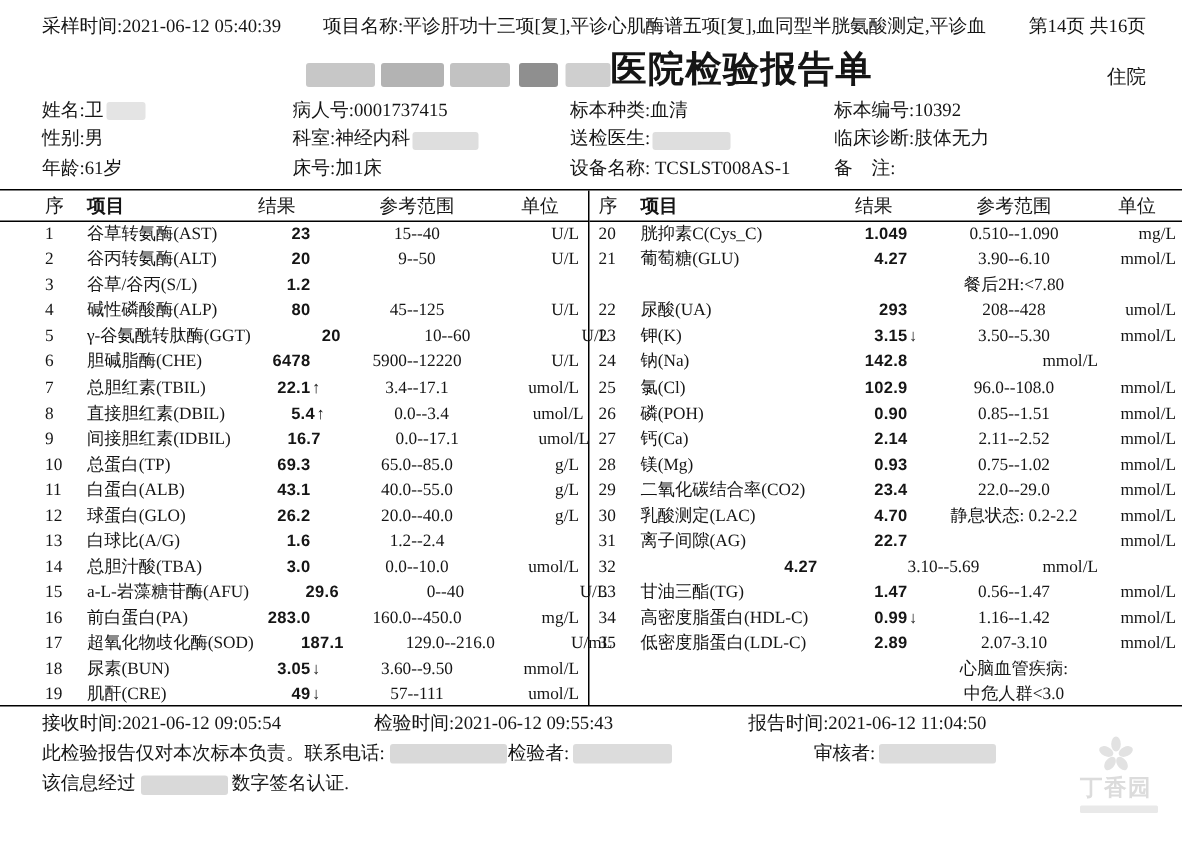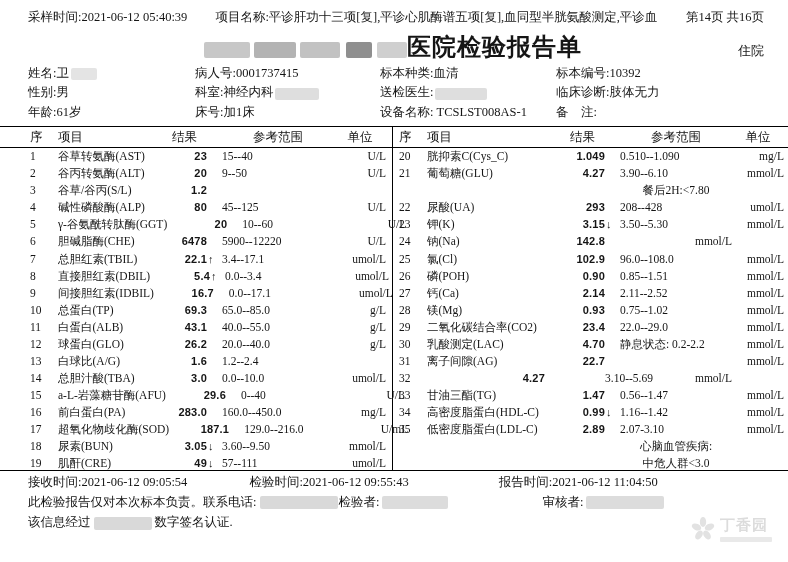--- a/index.html
+++ b/index.html
@@ -31,46 +31,46 @@
   
   .report-table{display:flex;margin-top:4px;border-top:1.5px solid #000;border-bottom:1.5px solid #000;height:345px;box-sizing:border-box;}
   .half{box-sizing:border-box;}
   .half.left{width:393px;border-right:1px solid #000;}
   .half.right{width:395px;}
   .thead,.trow{display:grid;grid-template-columns:24px 1fr 60px 15px 112px 52px;box-sizing:border-box;}
   .half.left .thead,.half.left .trow{padding:0 6px 0 30px;}
   .half.right .thead,.half.right .trow{padding:0 4px 0 6px;}
   .thead{height:21px;line-height:20px;font-size:12.5px;border-bottom:1px solid #000;}
   .h-no{text-align:left;}
-  .h-item{text-align:left;padding-left:4px;}
+  .h-item{text-align:left;padding-left:4px;font-weight:bold;}
   .h-result{grid-column:3/5;text-align:center;}
   .h-ref{text-align:center;}
   .h-unit{text-align:center;}
   .trow{height:17.05px;line-height:17.05px;font-size:11.5px;}
   .c-no{text-align:left;}
   .c-name{text-align:left;padding-left:4px;white-space:nowrap;overflow:visible;}
   .c-result{text-align:right;font-weight:bold;font-family:"Liberation Sans","DejaVu Sans",sans-serif;font-size:11px;letter-spacing:.2px;}
   .c-flag{text-align:left;padding-left:1px;font-weight:bold;font-size:11px;}
-  .c-ref{text-align:left;white-space:nowrap;}
+  .c-ref{text-align:center;white-space:nowrap;}
   .c-ref.center{text-align:center;}
   .c-unit{text-align:right;white-space:nowrap;}
   
   .ftimes{display:flex;padding:2px 0 0 28px;font-size:12.5px;line-height:19px;white-space:nowrap;}
   .ftimes .t2{margin-left:62px;}
   .ftimes .t3{margin-left:90px;}
   .fdisc{display:flex;align-items:center;padding:1px 0 0 28px;font-size:12.5px;line-height:19px;white-space:nowrap;}
   .fb-phone{width:78px;height:13px;background:#d9d9d9;border-radius:2px;margin-left:4px;}
   .fdisc .tester{}
   .fb-tester{width:66px;height:13px;background:#dcdcdc;border-radius:2px;margin-left:3px;}
   .fdisc .reviewer{margin-left:94px;}
   .fb-reviewer{width:78px;height:13px;background:#dcdcdc;border-radius:2px;margin-left:3px;}
   .fsig{padding:1px 0 0 28px;font-size:12.5px;line-height:19px;}
   .fb-sign{display:inline-block;width:58px;height:13px;background:#d9d9d9;border-radius:2px;vertical-align:middle;margin:0 3px;}
   
-  .watermark{position:absolute;right:16px;bottom:20px;display:flex;align-items:center;color:#d9d9d9;}
+  .watermark{position:absolute;right:16px;bottom:20px;display:flex;align-items:center;color:#d9d9d9;flex-direction:column;}
   .wm-text{font-size:15px;font-weight:bold;letter-spacing:1px;color:#dcdcdc;}
   .wm-sub{display:block;width:52px;height:5px;background:#e9e9e9;border-radius:1px;margin-top:2px;}
 </style>
 </head>
 <body>
 
 <div class="page">
 
   <div class="topline">
     <span>采样时间:2021-06-12 05:40:39</span>

